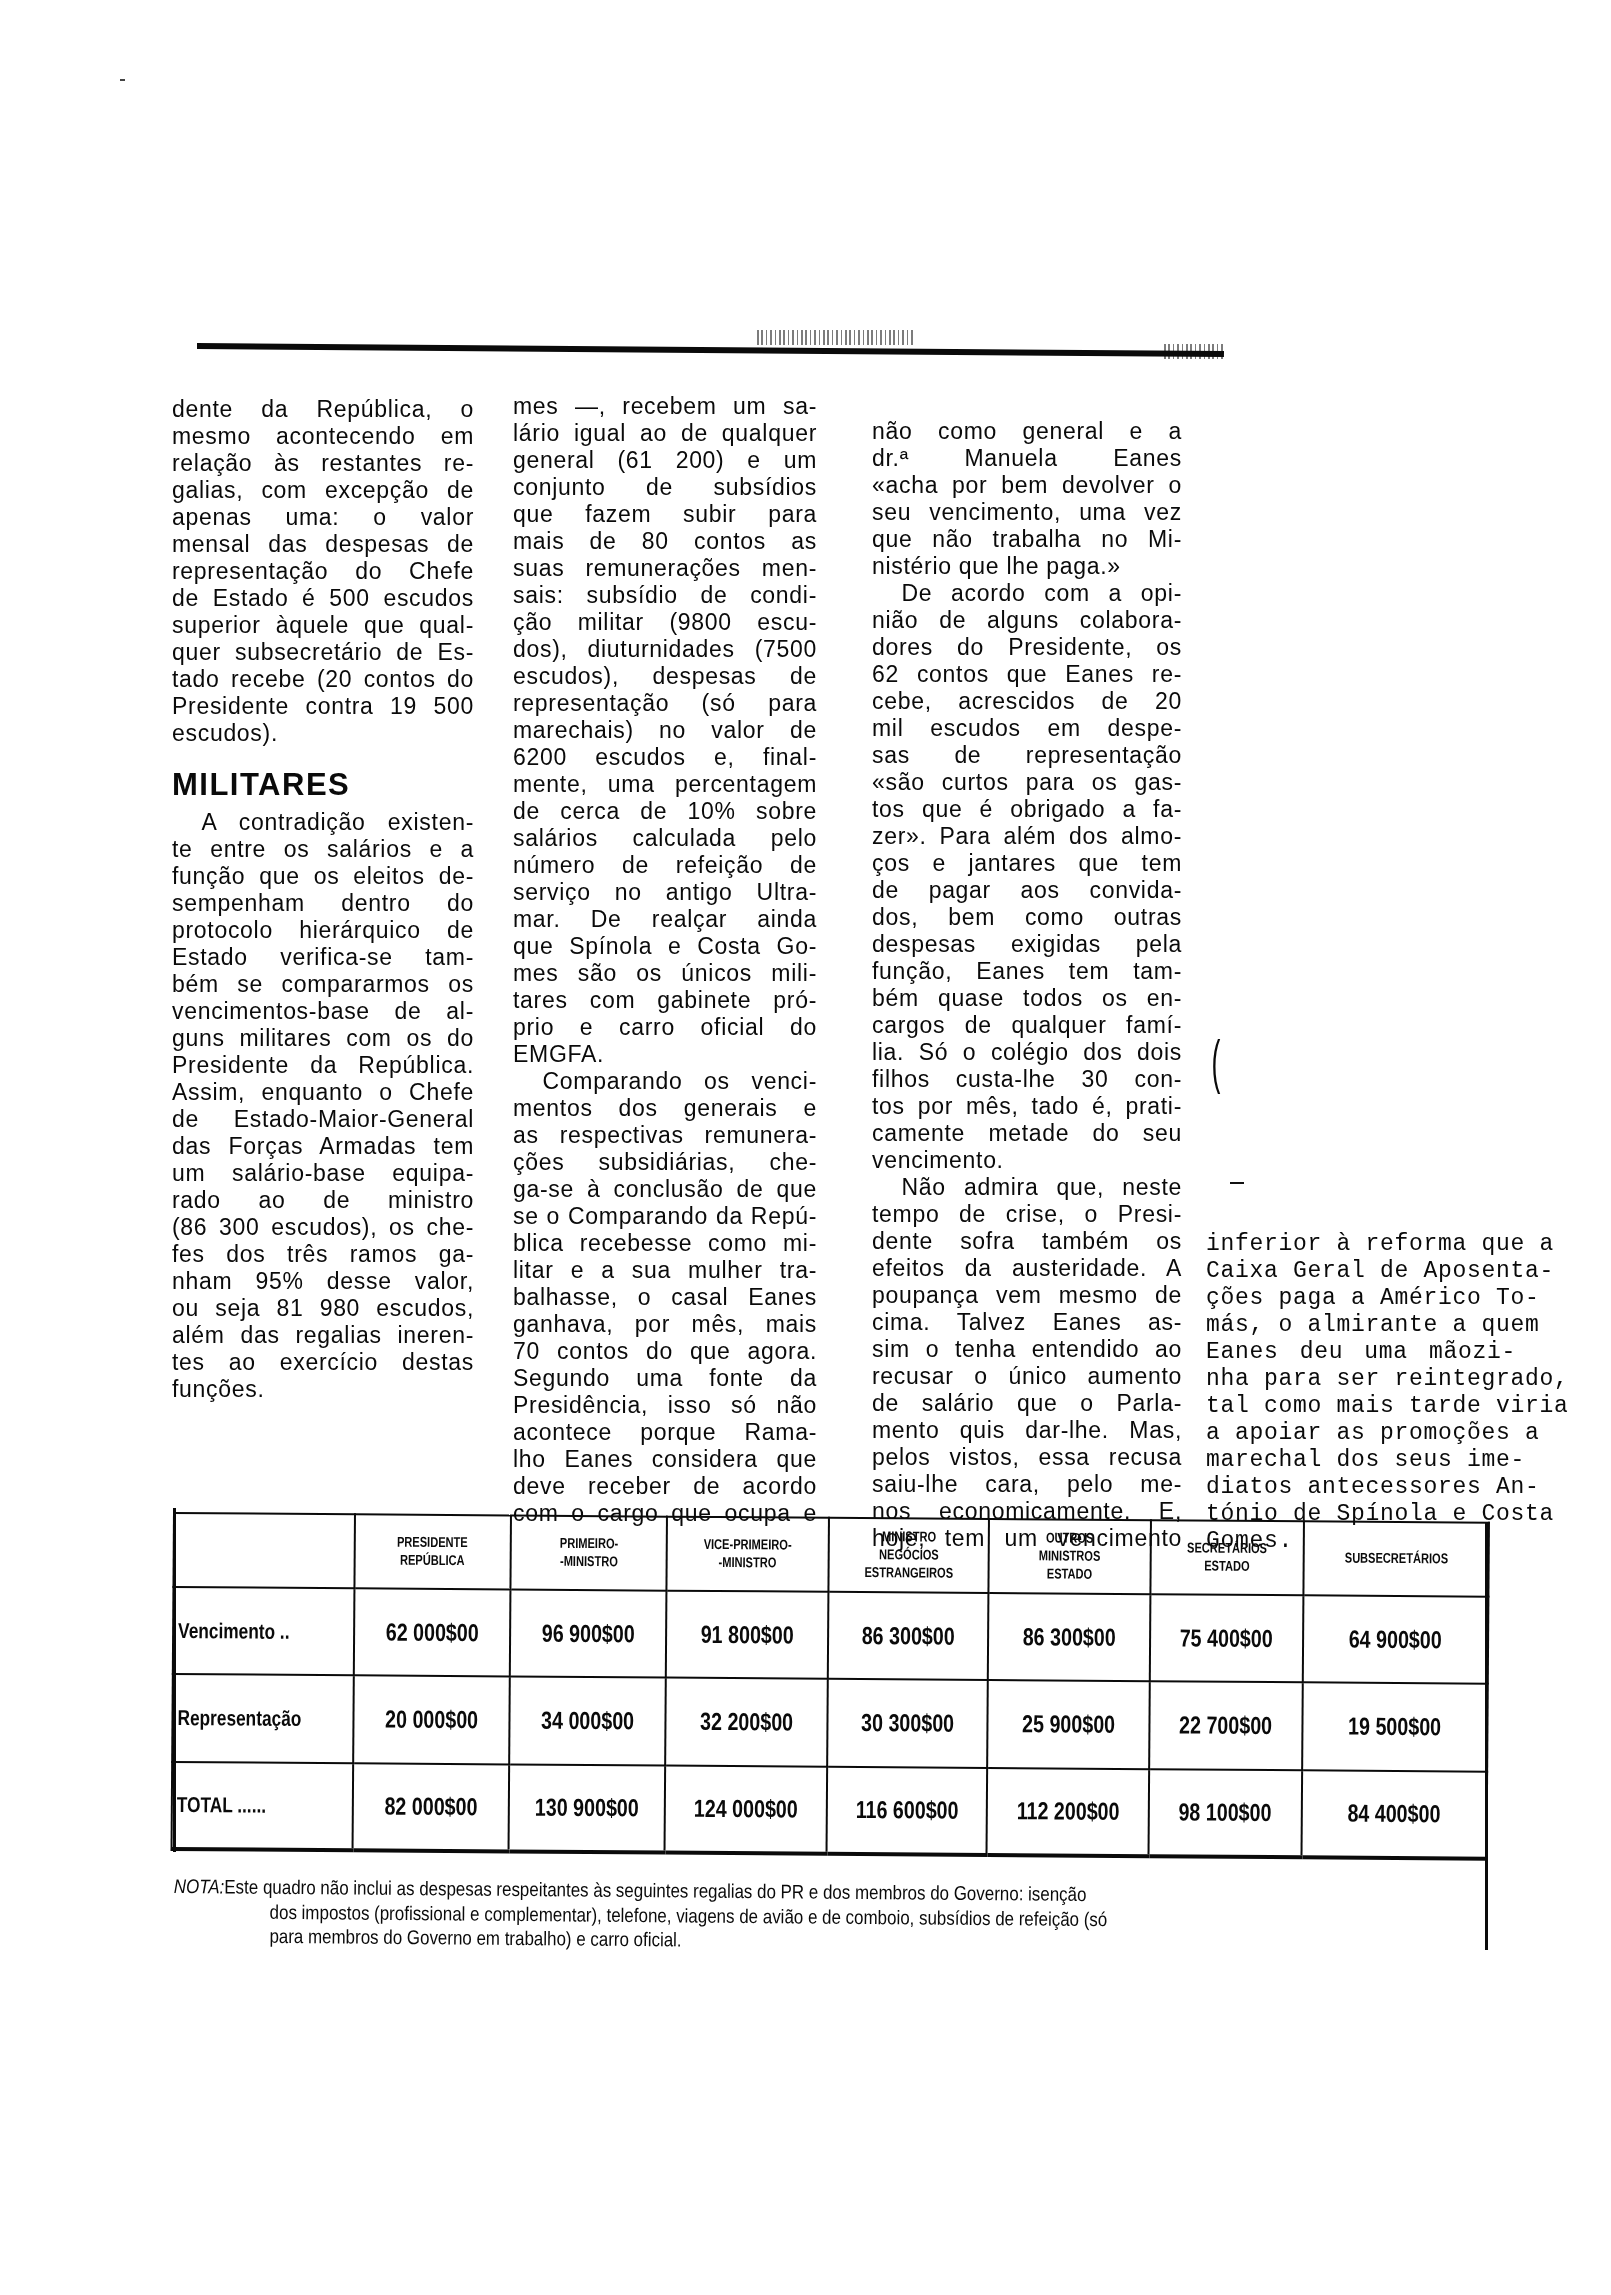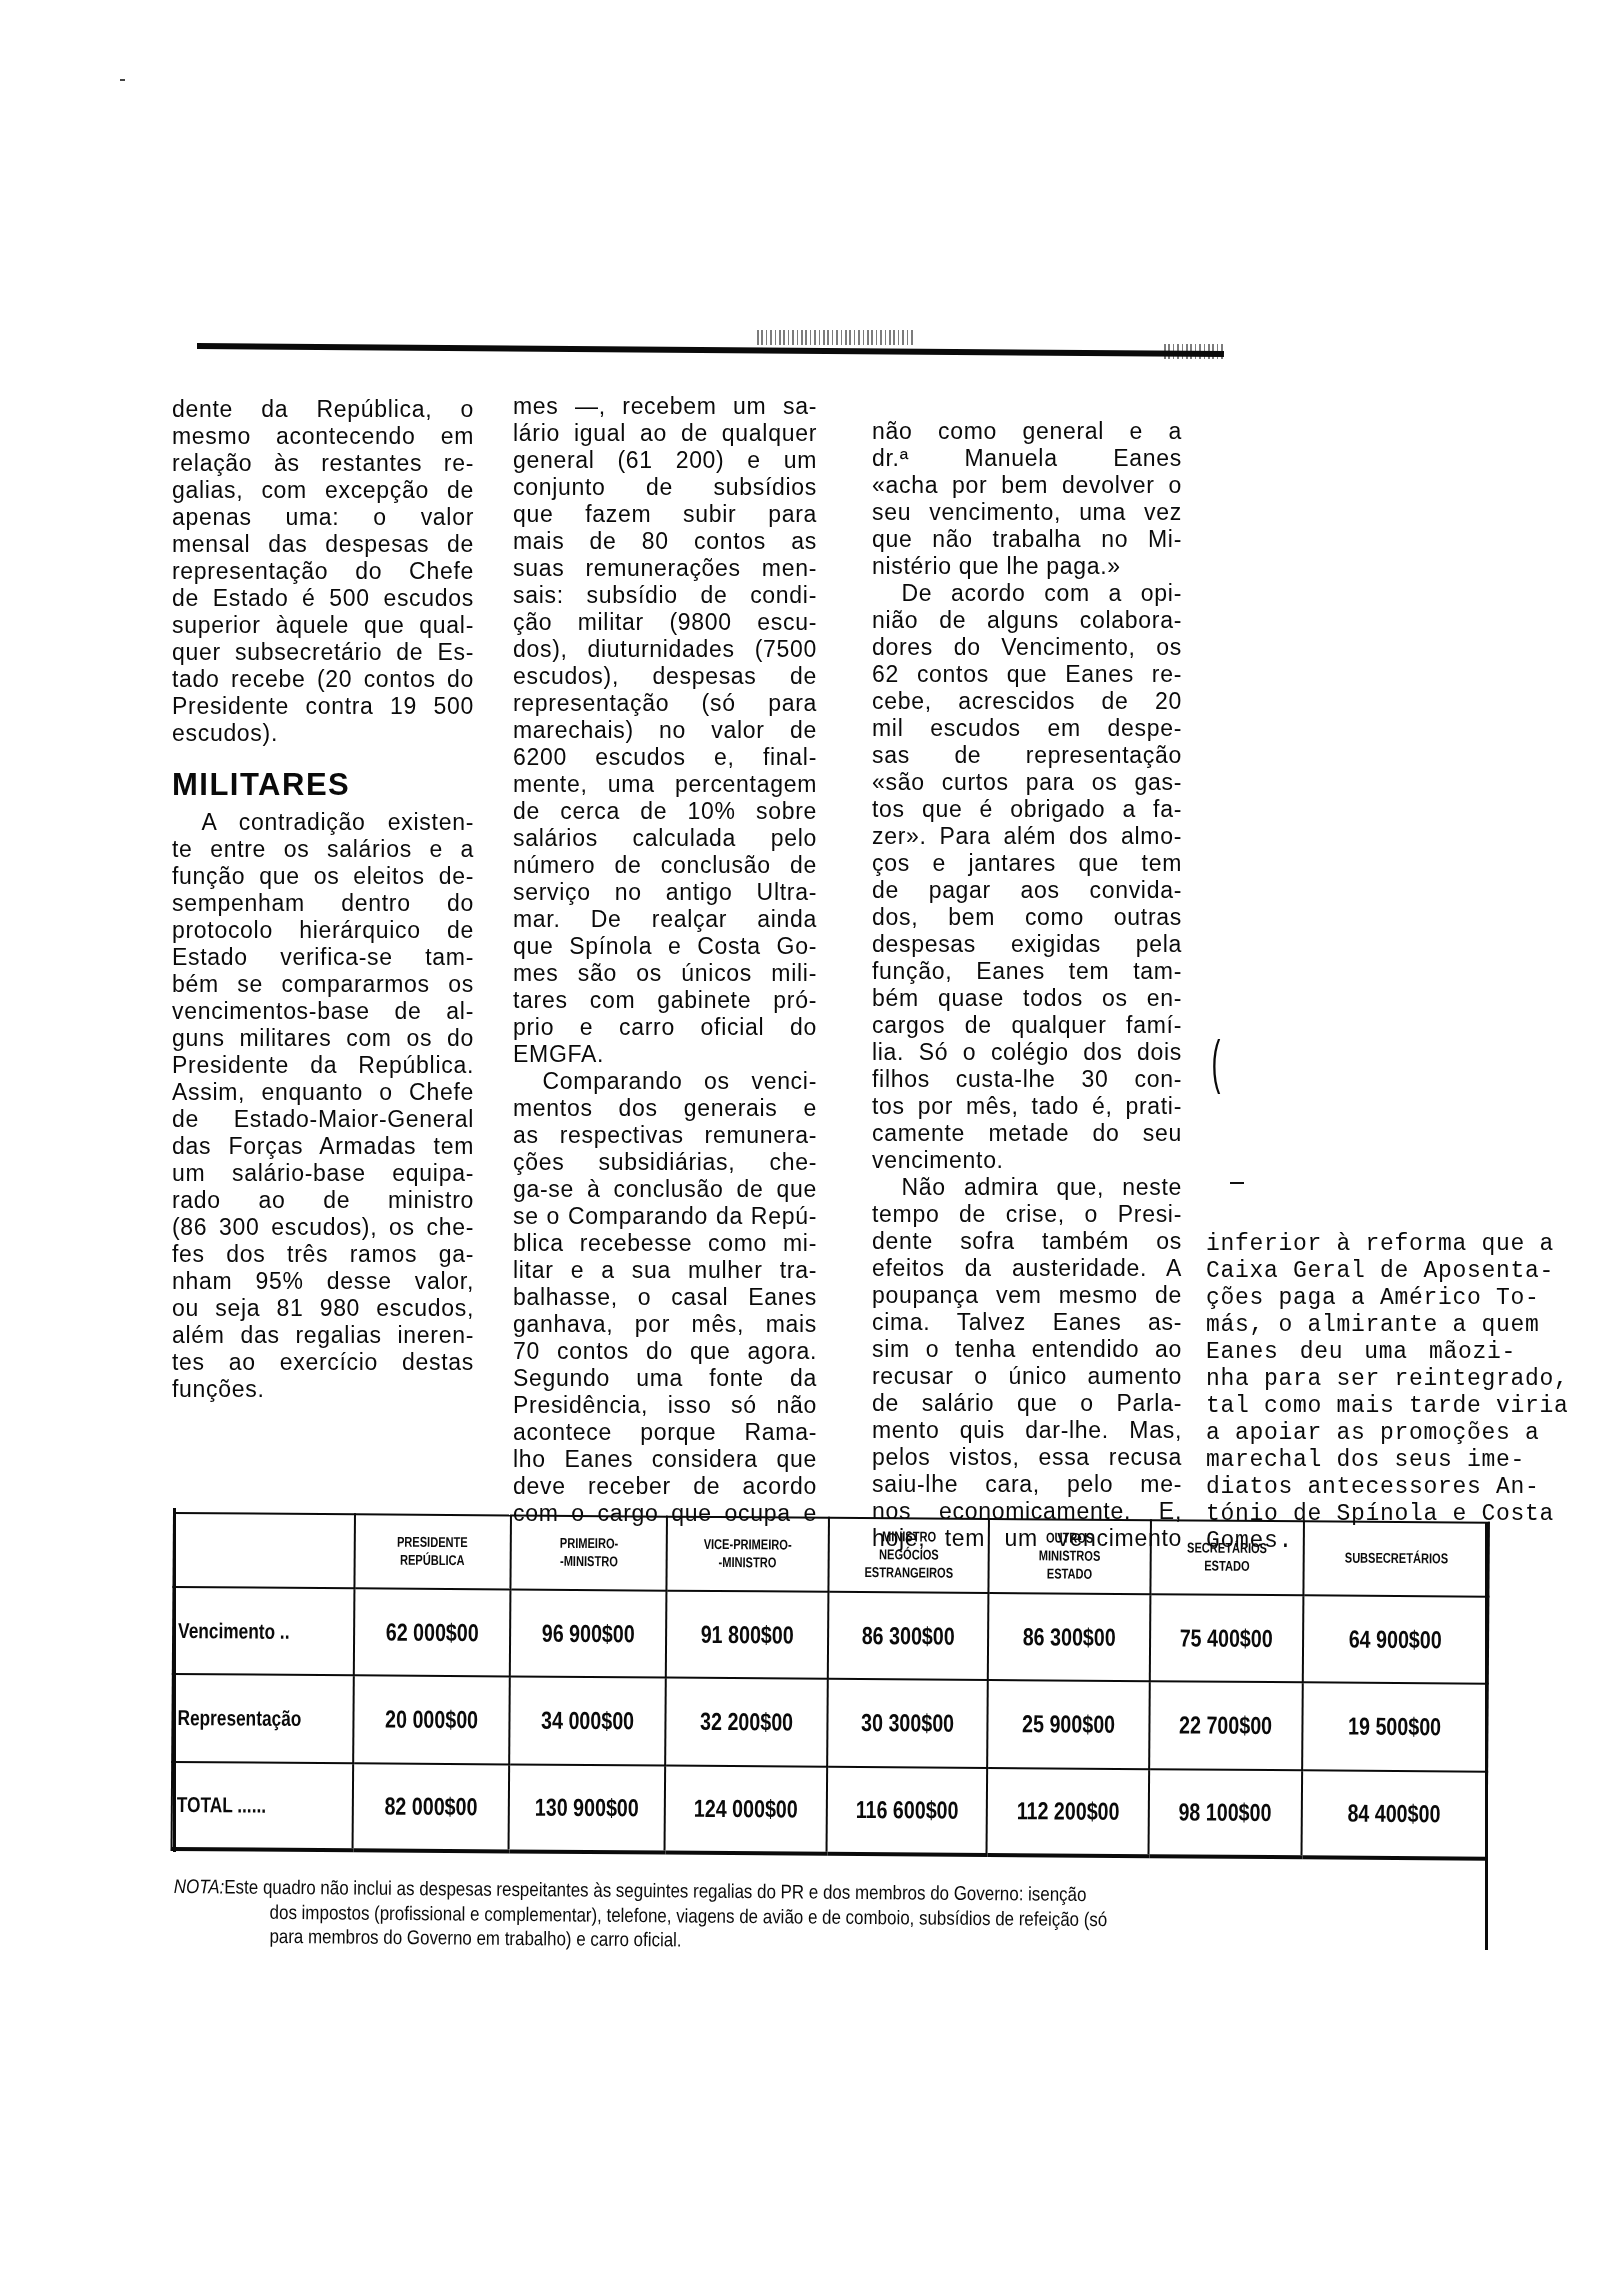--- a/index.html
+++ b/index.html
@@ -119,21 +119,21 @@
       <span class="line">sais: subsídio de condi-</span>
       <span class="line">ção militar (9800 escu-</span>
       <span class="line">dos), diuturnidades (7500</span>
       <span class="line">escudos), despesas de</span>
       <span class="line">representação (só para</span>
       <span class="line">marechais) no valor de</span>
       <span class="line">6200 escudos e, final-</span>
       <span class="line">mente, uma percentagem</span>
       <span class="line">de cerca de 10% sobre</span>
       <span class="line">salários calculada pelo</span>
-      <span class="line">número de conclusão de</span>
+      <span class="line">número de refeição de</span>
       <span class="line">serviço no antigo Ultra-</span>
       <span class="line">mar. De realçar ainda</span>
       <span class="line">que Spínola e Costa Go-</span>
       <span class="line">mes são os únicos mili-</span>
       <span class="line">tares com gabinete pró-</span>
       <span class="line">prio e carro oficial do</span>
       <span class="line last">EMGFA.</span>
     </div>
     <div>
       <span class="line indent">Comparando os venci-</span>
@@ -161,21 +161,21 @@
       <span class="line">não como general e a</span>
       <span class="line">dr.ª Manuela Eanes</span>
       <span class="line">«acha por bem devolver o</span>
       <span class="line">seu vencimento, uma vez</span>
       <span class="line">que não trabalha no Mi-</span>
       <span class="line last">nistério que lhe paga.»</span>
     </div>
     <div>
       <span class="line indent">De acordo com a opi-</span>
       <span class="line">nião de alguns colabora-</span>
-      <span class="line">dores do Vencimento, os</span>
+      <span class="line">dores do Presidente, os</span>
       <span class="line">62 contos que Eanes re-</span>
       <span class="line">cebe, acrescidos de 20</span>
       <span class="line">mil escudos em despe-</span>
       <span class="line">sas de representação</span>
       <span class="line">«são curtos para os gas-</span>
       <span class="line">tos que é obrigado a fa-</span>
       <span class="line">zer». Para além dos almo-</span>
       <span class="line">ços e jantares que tem</span>
       <span class="line">de pagar aos convida-</span>
       <span class="line">dos, bem como outras</span>

